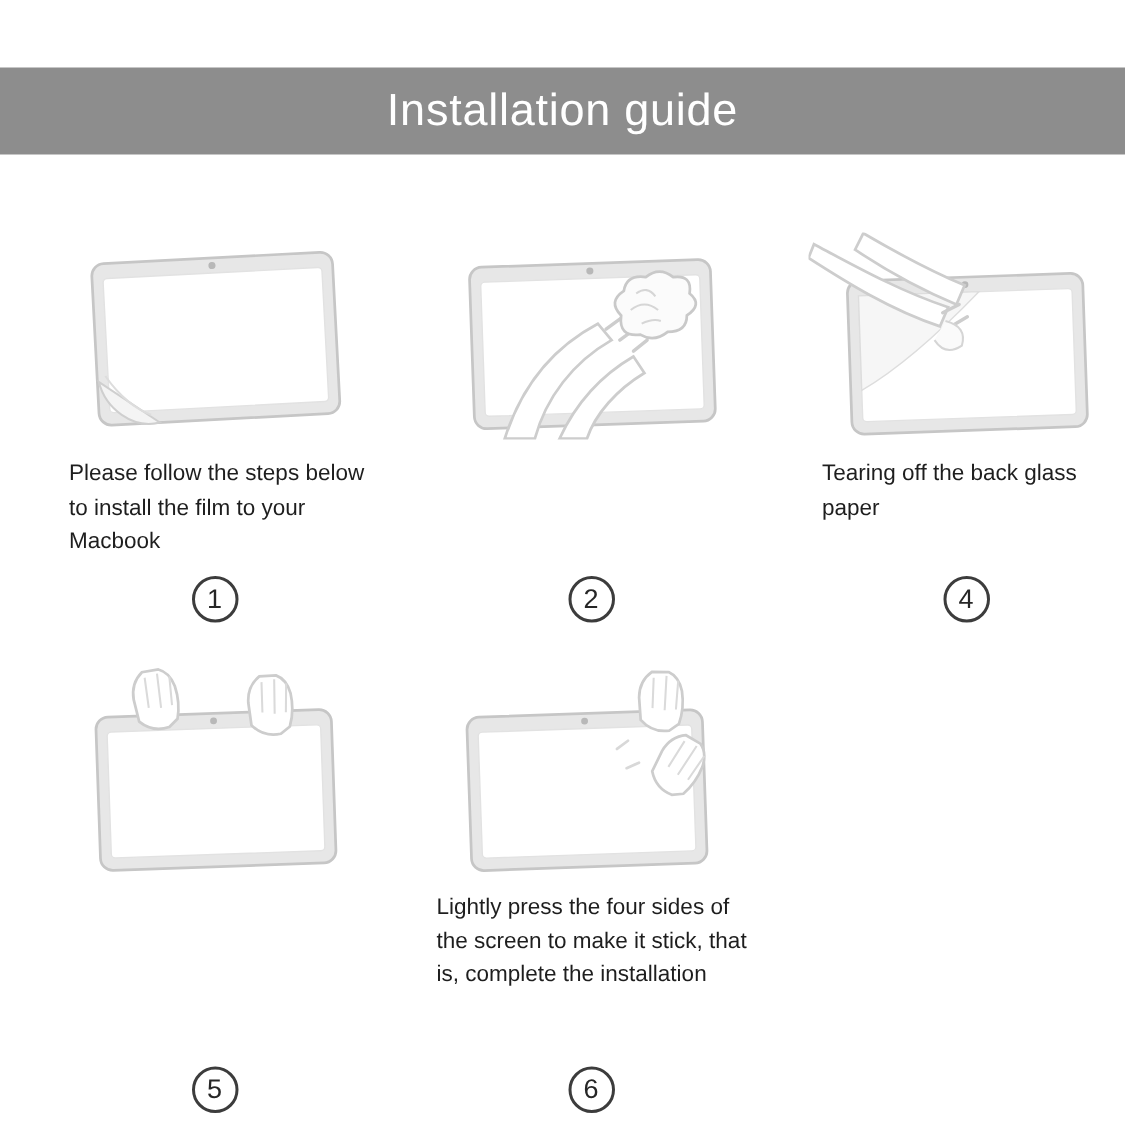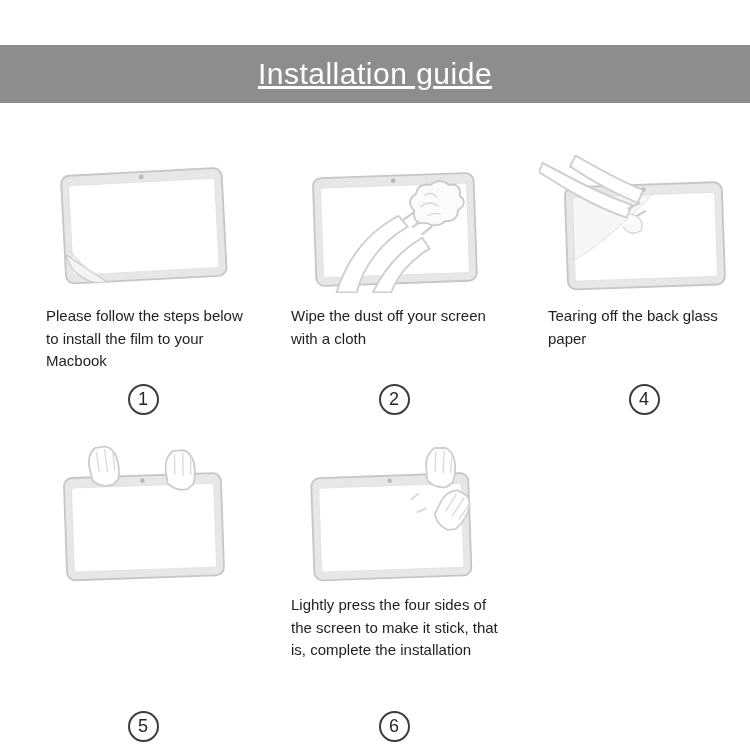--- a/index.html
+++ b/index.html
@@ -15,21 +15,20 @@
     margin-top: 45px;
     height: 58px;
     background: #8d8d8d;
     display: flex; align-items: center; justify-content: center;
   }
   header.banner h1 {
     color: #ffffff;
     font-size: 30px;
     font-weight: 400;
     letter-spacing: 0.5px;
-    text-decoration: underline;
   }
   .grid {
     margin-top: 50px;
     padding: 0 34px;
     display: grid;
     grid-template-columns: 218px 230px 216px;
     grid-template-rows: 262px 300px;
     column-gap: 10px;
     row-gap: 24px;
     gap: 27px;
@@ -96,21 +95,20 @@
             <rect x="36" y="33" width="160" height="98" rx="3" fill="#ffffff" stroke="#e2e2e2"></rect>
             <circle cx="116" cy="27.5" r="2.6" fill="#b8b8b8"></circle>
           </g>
           <path d="M52 150 C 64 112 86 84 120 66 L 130 78 C 102 94 82 120 74 150 Z" fill="#ffffff" stroke="#cdcdcd" stroke-width="2"></path>
           <path d="M92 150 C 104 124 122 104 146 90 L 154 102 C 134 114 118 132 112 150 Z" fill="#ffffff" stroke="#cdcdcd" stroke-width="2"></path>
           <path d="M126 70 l11 -8 M136 78 l11 -8 M146 86 l10 -8" stroke="#cdcdcd" stroke-width="2.5" stroke-linecap="round" fill="none"></path>
           <path d="M137 60 q-10 -10 2 -18 q2 -12 16 -10 q10 -8 20 0 q14 -2 12 12 q10 8 -2 16 q0 12 -14 12 q-10 8 -20 2 q-16 2 -14 -14 z" fill="#fbfbfb" stroke="#c9c9c9" stroke-width="2"></path>
           <path d="M148 44 q8 -6 14 2 M144 56 q10 -8 20 0 M152 66 q8 -4 14 -2" fill="none" stroke="#d6d6d6" stroke-width="1.5"></path>
         </svg>
       </div>
-      <p class="caption">Wipe the dust off your screen with a cloth</p>
       <div class="badge">
         <span>2</span>
       </div>
     </section>
 
 
     <section class="step">
       <div class="illus">
         <svg viewBox="0 0 230 150" width="210" height="138" aria-hidden="true">
           <g transform="rotate(-2 115 88)">

